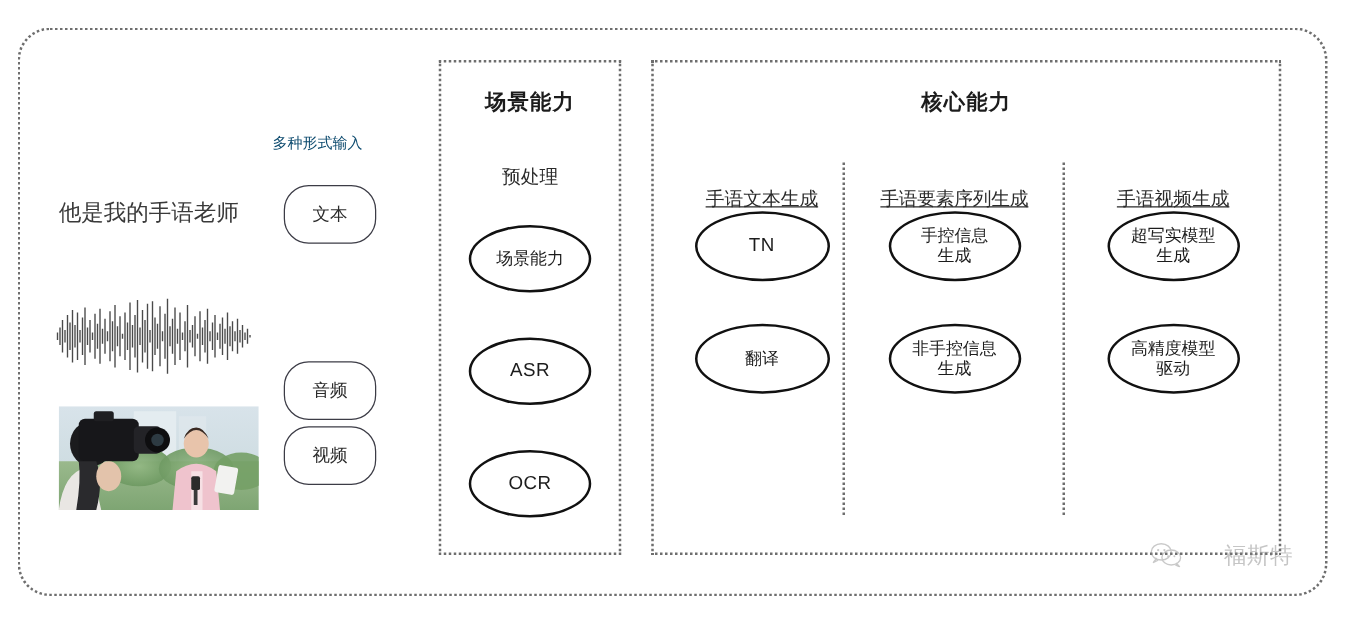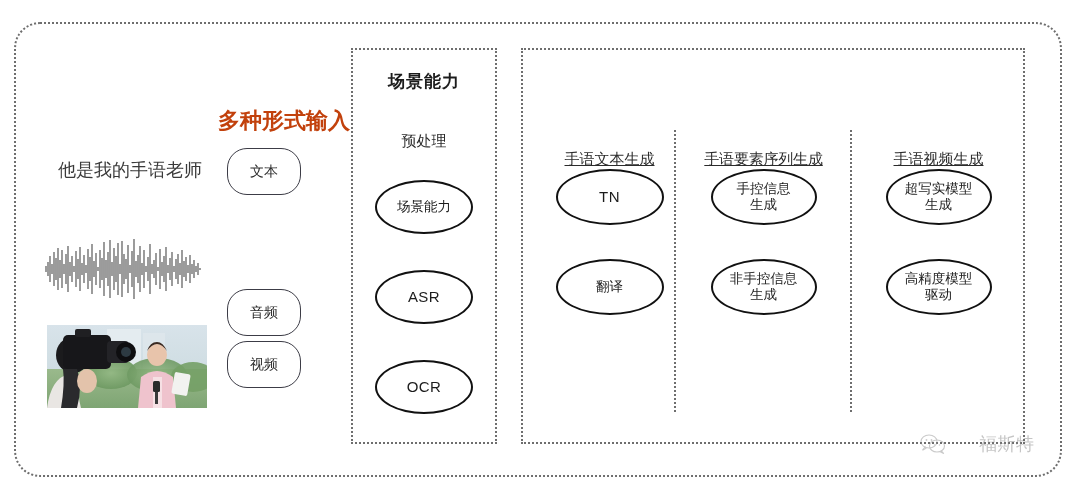--- a/index.html
+++ b/index.html
@@ -113,28 +113,28 @@
   .panel-scene .ellipse { width: 98px; height: 54px; margin-bottom: 36px; }
   .core-col .ellipse { margin-bottom: 34px; }
   .core-col-1 .ellipse, .core-col-2 .ellipse { width: 106px; }
   .scene-nodes { position: absolute; top: 130px; left: 0; width: 100%; }
 
   
   .input-heading {
     position: absolute;
     left: 218px;
     top: 106px;
-    font-size: 22px;
-    font-weight: bold;
-    color: #c2410c;
+    font-size: 12px;
+    font-weight: normal;
+    color: #0c4a6e;
     white-space: nowrap;
   }
   .sample-text {
     position: absolute;
-    left: 58px;
+    left: 47px;
     top: 158px;
     font-size: 18px;
     color: #3a3a3a;
     white-space: nowrap;
   }
   .chip {
     position: absolute;
     left: 227px;
     width: 74px;
     height: 47px;
@@ -337,20 +337,21 @@
     <div class="panel-title">场景能力</div>
     <div class="panel-subtitle">预处理</div>
     <div class="scene-nodes">
       <div class="ellipse">场景能力</div>
       <div class="ellipse latin">ASR</div>
       <div class="ellipse latin">OCR</div>
     </div>
   </div>
 
   <div class="panel panel-core">
+    <div class="panel-title">核心能力</div>
 
     <div class="divider divider-1"></div>
     <div class="divider divider-2"></div>
 
     <div class="core-col core-col-0">
       <div class="col-header">手语文本生成</div>
       <div class="ellipse latin">TN</div>
       <div class="ellipse">翻译</div>
     </div>
 

